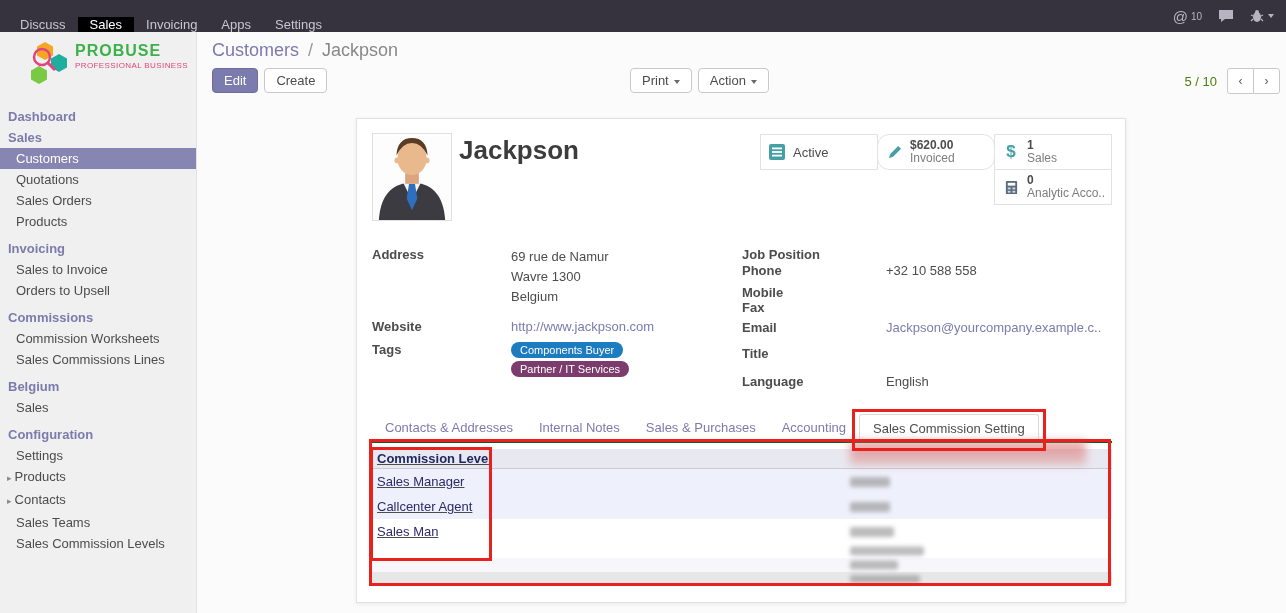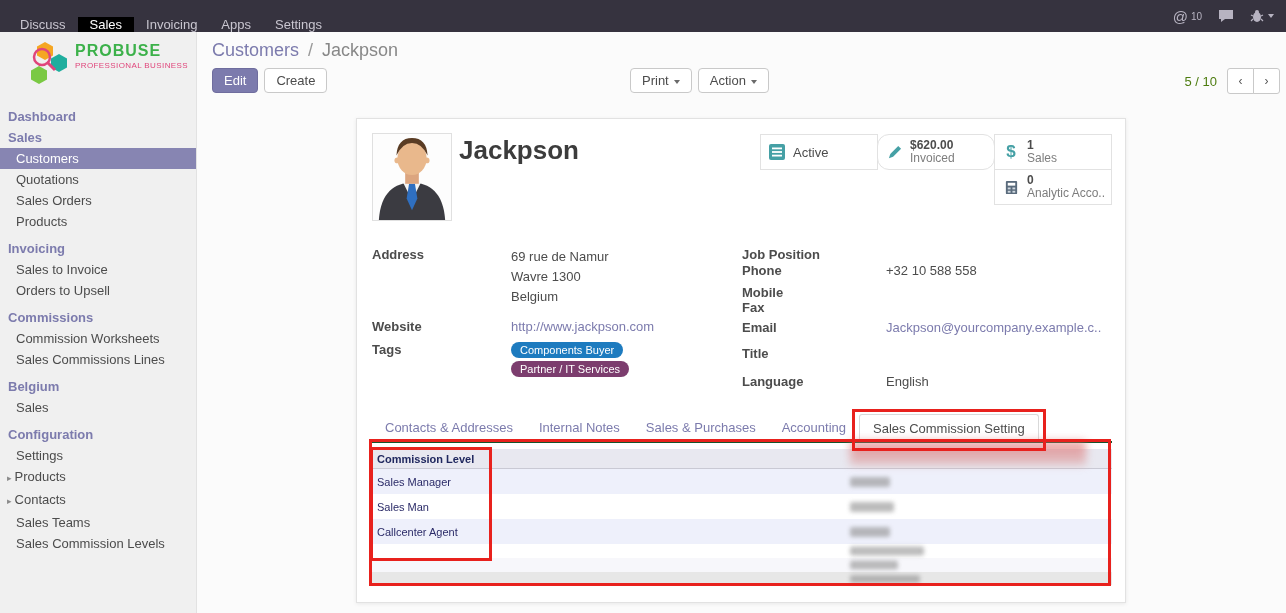--- a/index.html
+++ b/index.html
@@ -85,21 +85,21 @@
   .rr-email { height:26px; margin-bottom:0; }
   .rr-title { height:16px; margin-bottom:12px; }
   .rr-lang { height:16px; }
 
   
   .tabs { position:absolute; left:15px; top:295px; width:740px; border-bottom:2px solid #14532d; display:flex; height:29px; }
   .tab { padding:6px 13px; color:#7c7bad; font-size:13px; cursor:pointer; white-space:nowrap; }
   .tab.active { position:relative; background:#fff; border:1px solid #d9d9d9; border-bottom:1px solid #fff; color:#4c4c4c; margin-bottom:-1px; border-radius:3px 3px 0 0; }
 
   
-  .ctable { position:absolute; left:15px; top:330px; width:740px; font-size:11px; }
+  .ctable { position:absolute; left:15px; top:330px; width:740px; font-size:13px;text-decoration:underline; }
   .trow { position:relative; display:flex; align-items:center; padding-left:5px; }
   .thead { height:20px; background:#e8e8f0; border-bottom:1px solid #c9c9d4; font-weight:bold; color:#20285f; }
   .r-lav { height:25px; background:#eef0fb; color:#2b2b68; }
   .r-white { height:25px; background:#fff; color:#2b2b68; }
   .r-empty1 { height:14px; background:#fff; }
   .r-empty2 { height:14px; background:#f7f7fb; }
   .tfoot { position:relative; height:13px; background:#e7e7e7; }
   .blob { position:absolute; left:478px; top:50%; transform:translateY(-50%); height:10px; background:#8f8f8f; filter:blur(2px); opacity:0.6; border-radius:2px; z-index:5; }
   .b1 { width:40px; } .b2 { width:44px; } .b3 { width:40px; }
   .b4 { width:74px; height:9px; } .b5 { width:48px; height:9px; } .b6 { width:70px; height:8px; }
@@ -352,28 +352,28 @@
 
     <div class="ctable">
       <div class="blob-pink"></div>
       <div class="trow thead">
         <span>Commission Level</span>
       </div>
       <div class="trow r-lav">
         <span>Sales Manager</span>
         <div class="blob b1"></div>
       </div>
+      <div class="trow r-lav">
+        <span>Callcenter Agent</span>
+        <div class="blob b3"></div>
+      </div>
       <div class="trow r-white">
         <span>Sales Man</span>
         <div class="blob b2"></div>
       </div>
-      <div class="trow r-lav">
-        <span>Callcenter Agent</span>
-        <div class="blob b3"></div>
-      </div>
       <div class="trow r-empty1">
         <div class="blob b4"></div>
       </div>
       <div class="trow r-empty2">
         <div class="blob b5"></div>
       </div>
       <div class="tfoot">
         <div class="blob b6"></div>
       </div>
     </div>

